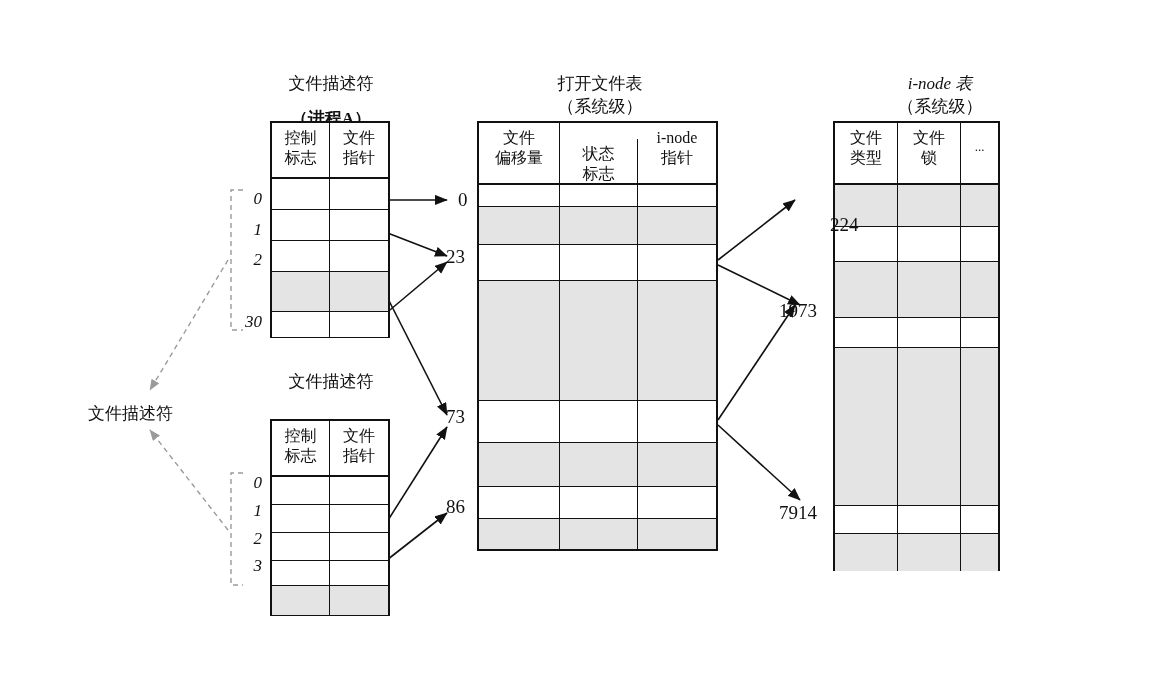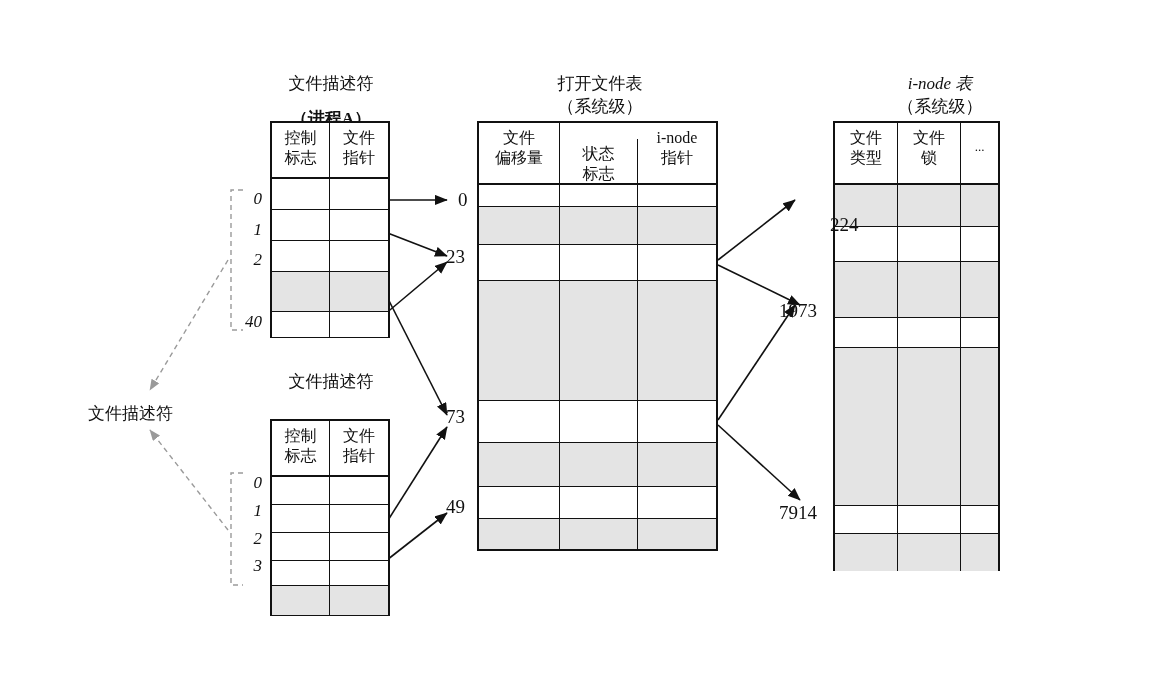--- a/index.html
+++ b/index.html
@@ -185,21 +185,21 @@
     </div>
     <div class="row white" style="height:25px;">
       <div class="cell" style="width:59px;"></div>
       <div class="cell" style="width:59px;"></div>
     </div>
   </div>
 
   <div class="fd-index" style="left:228px; top:190px;">0</div>
   <div class="fd-index" style="left:228px; top:221px;">1</div>
   <div class="fd-index" style="left:228px; top:251px;">2</div>
-  <div class="fd-index" style="left:222px; top:313px; width:40px;">40</div>
+  <div class="fd-index" style="left:222px; top:313px; width:40px;">30</div>
 
   <div class="table-title abs" style="left:256px; top:370px; width:150px;">文件描述符</div>
 
   <div class="tbl" style="left:270px; top:419px; width:120px; height:197px;">
     <div class="hdr" style="height:56px;">
       <div class="cell" style="width:59px;">
         <div>控制</div>
         <div>标志</div>
       </div>
       <div class="cell" style="width:59px;">
@@ -290,21 +290,21 @@
     <div class="row shaded" style="height:30px;">
       <div class="cell" style="width:81px;"></div>
       <div class="cell" style="width:78px;"></div>
       <div class="cell" style="width:78px;"></div>
     </div>
   </div>
 
   <div class="num-label" style="left:458px; top:190px;">0</div>
   <div class="num-label" style="left:446px; top:247px;">23</div>
   <div class="num-label" style="left:446px; top:407px;">73</div>
-  <div class="num-label" style="left:446px; top:497px;">49</div>
+  <div class="num-label" style="left:446px; top:497px;">86</div>
 
   <div class="table-title abs" style="left:860px; top:72px; width:160px;font-style:italic;">i-node 表</div>
   <div class="table-title abs" style="left:860px; top:95px; width:160px;">（系统级）</div>
 
   <div class="tbl" style="left:833px; top:121px; width:167px; height:450px;">
     <div class="hdr" style="height:62px;">
       <div class="cell" style="width:63px;">
         <div>文件</div>
         <div>类型</div>
       </div>

